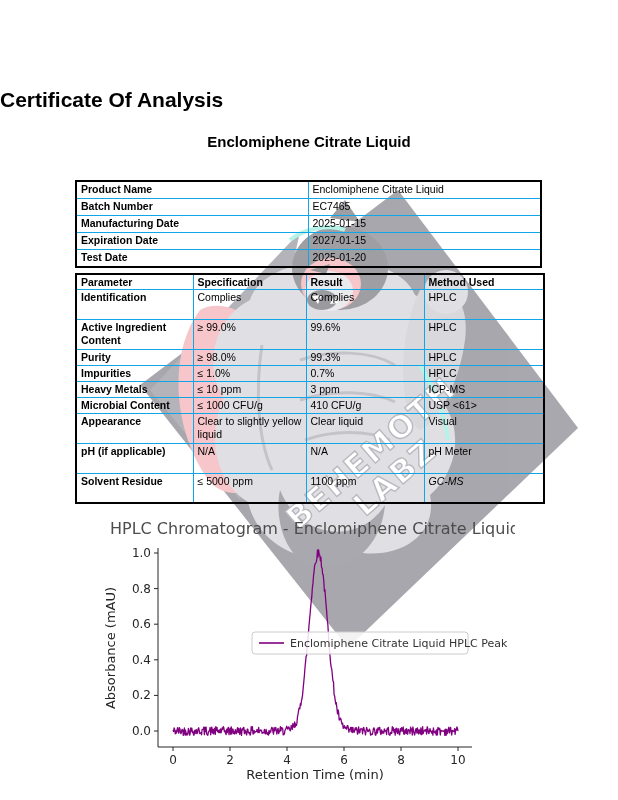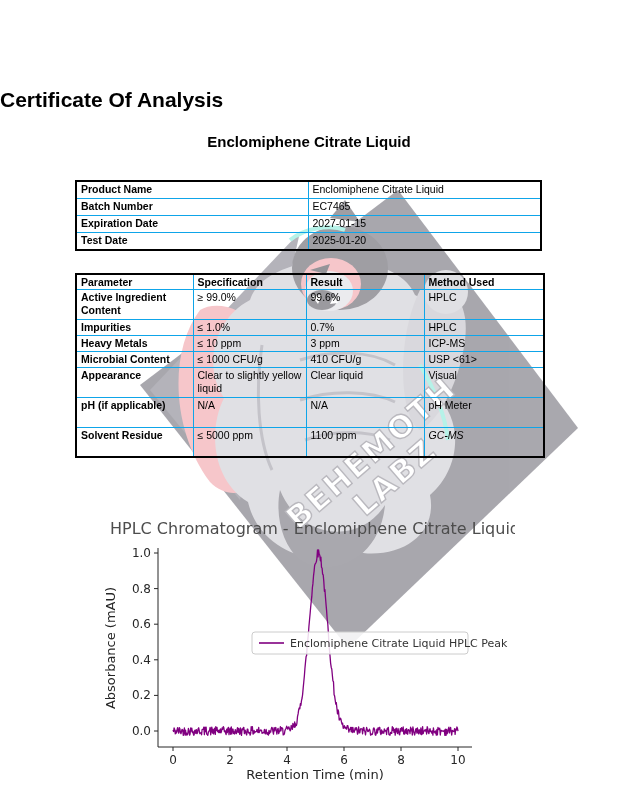--- a/index.html
+++ b/index.html
@@ -72,20 +72,24 @@
     <tbody id="product-tbody">
         <tr>
           <td class="label-cell">Product Name</td>
           <td>Enclomiphene Citrate Liquid</td>
         </tr>
         <tr>
           <td class="label-cell">Batch Number</td>
           <td>EC7465</td>
         </tr>
         <tr>
+          <td class="label-cell">Manufacturing Date</td>
+          <td>2025-01-15</td>
+        </tr>
+        <tr>
           <td class="label-cell">Expiration Date</td>
           <td>2027-01-15</td>
         </tr>
         <tr>
           <td class="label-cell">Test Date</td>
           <td>2025-01-20</td>
         </tr>
       </tbody>
   </table>
 
@@ -99,24 +103,36 @@
     <thead>
         <tr id="results-head-row">
           <th style="height: 13px;">Parameter</th>
           <th style="height: 13px;">Specification</th>
           <th style="height: 13px;">Result</th>
           <th style="height: 13px;">Method Used</th>
         </tr>
       </thead>
     <tbody id="results-tbody">
         <tr>
+          <td class="label-cell" style="height: 28px;">Identification</td>
+          <td style="height: 28px;">Complies</td>
+          <td style="height: 28px;">Complies</td>
+          <td style="height: 28px;">HPLC</td>
+        </tr>
+        <tr>
           <td class="label-cell" style="height: 28px;">Active Ingredient Content</td>
           <td style="height: 28px;">≥ 99.0%</td>
           <td style="height: 28px;">99.6%</td>
           <td style="height: 28px;">HPLC</td>
+        </tr>
+        <tr>
+          <td class="label-cell" style="height: 14px;">Purity</td>
+          <td style="height: 14px;">≥ 98.0%</td>
+          <td style="height: 14px;">99.3%</td>
+          <td style="height: 14px;">HPLC</td>
         </tr>
         <tr>
           <td class="label-cell" style="height: 14px;">Impurities</td>
           <td style="height: 14px;">≤ 1.0%</td>
           <td style="height: 14px;">0.7%</td>
           <td style="height: 14px;">HPLC</td>
         </tr>
         <tr>
           <td class="label-cell" style="height: 14px;">Heavy Metals</td>
           <td style="height: 14px;">≤ 10 ppm</td>

